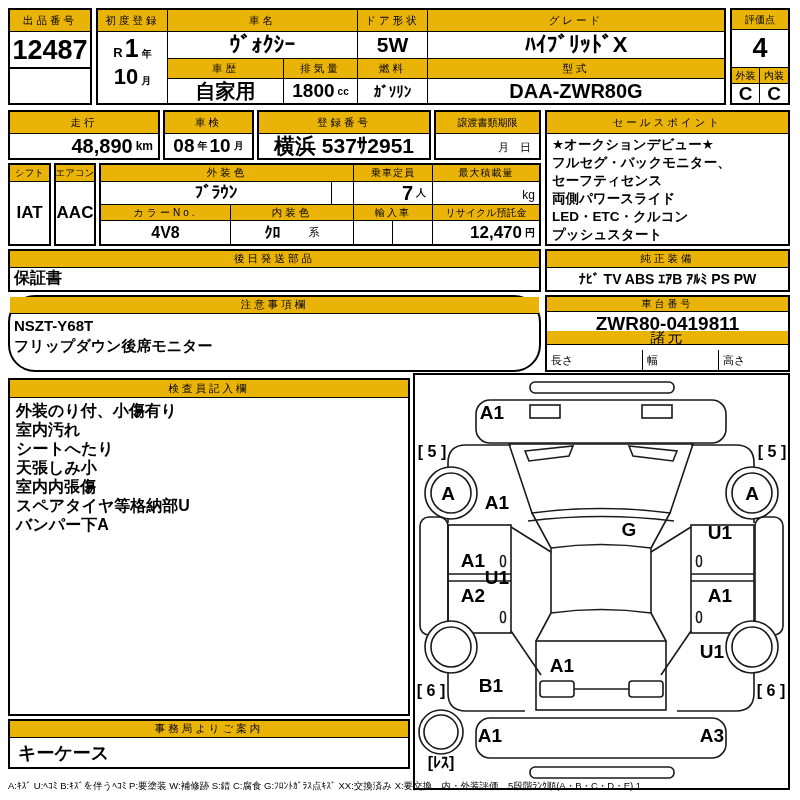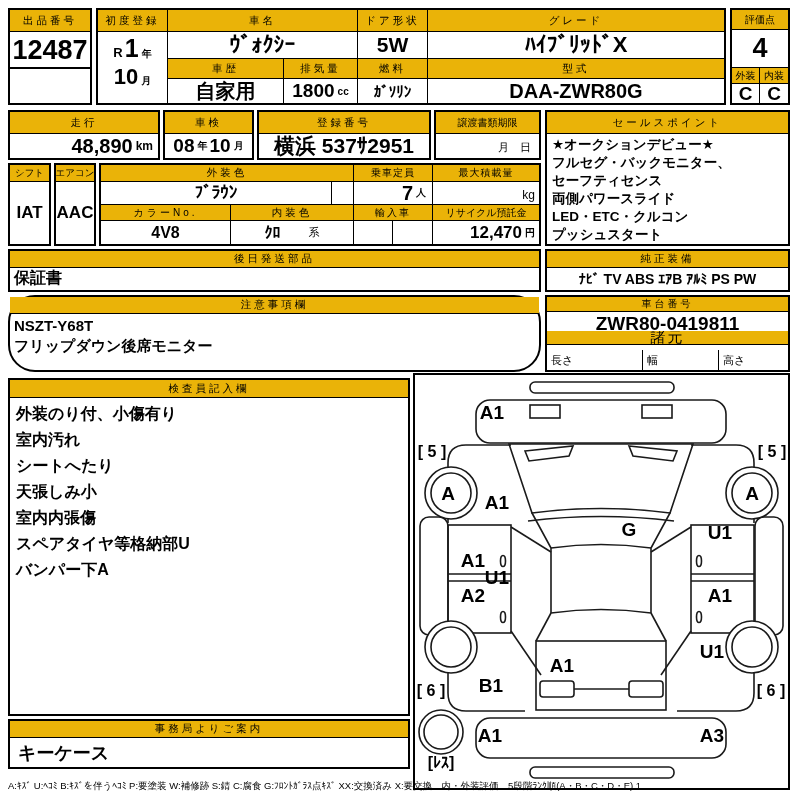--- a/index.html
+++ b/index.html
@@ -164,21 +164,21 @@
   <div class="cell hd" style="left:0;top:0;width:241px;height:15px;font-size:10px;">車台番号</div>
   <div class="cell val bb" style="left:0;top:15px;width:241px;height:24px;font-size:19px;">ZWR80-0419811</div>
   <div class="cell hd ns" style="left:0;top:34px;width:241px;height:14px;font-size:15px;letter-spacing:2px;">諸元</div>
   <div class="cell br" style="left:0;top:53px;width:96px;height:20px;font-size:11px;display:flex;align-items:center;padding-left:4px;">長さ</div>
   <div class="cell br" style="left:96px;top:53px;width:76px;height:20px;font-size:11px;display:flex;align-items:center;padding-left:4px;">幅</div>
   <div class="cell" style="left:172px;top:53px;width:69px;height:20px;font-size:11px;display:flex;align-items:center;padding-left:4px;">高さ</div>
 </div>
 
 <div class="box" style="left:8px;top:378px;width:402px;height:338px;">
   <div class="cell hd" style="left:0;top:0;width:398px;height:18px;">検査員記入欄</div>
-  <div class="cell pre" style="left:0;top:18px;width:398px;height:316px;font-size:16px;line-height:26px;padding:3px 6px;">外装のり付、小傷有り
+  <div class="cell pre" style="left:0;top:18px;width:398px;height:316px;font-size:16px;line-height:19px;padding:3px 6px;">外装のり付、小傷有り
 室内汚れ
 シートへたり
 天張しみ小
 室内内張傷
 スペアタイヤ等格納部U
 バンパー下A</div>
 </div>
 
 <div class="box" style="left:8px;top:719px;width:402px;height:50px;">
   <div class="cell hd" style="left:0;top:0;width:398px;height:17px;">事務局よりご案内</div>

